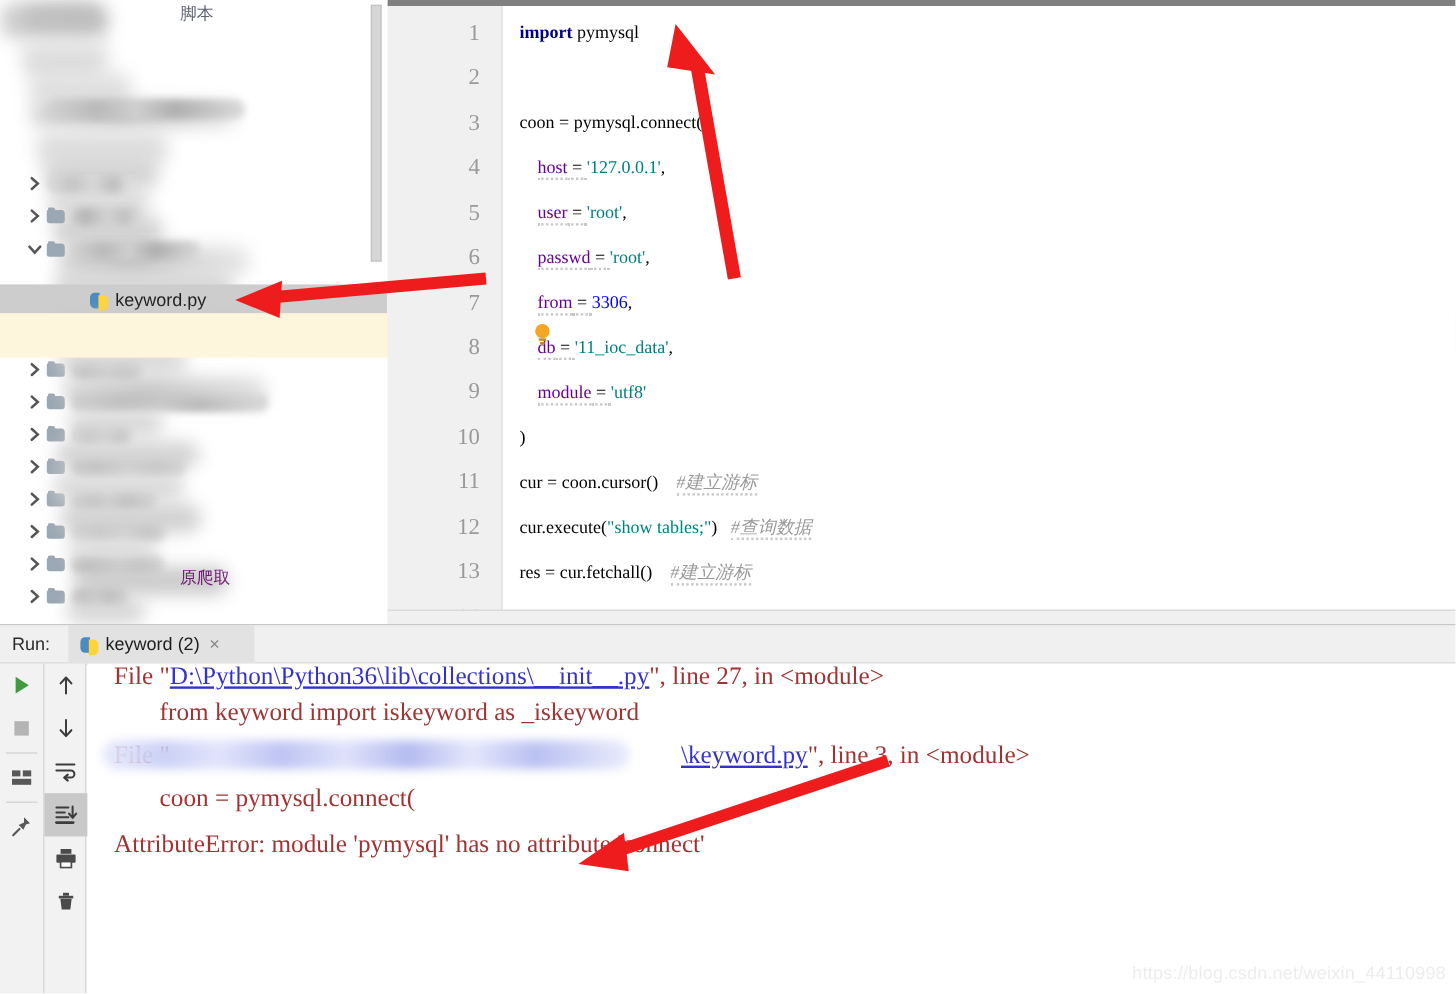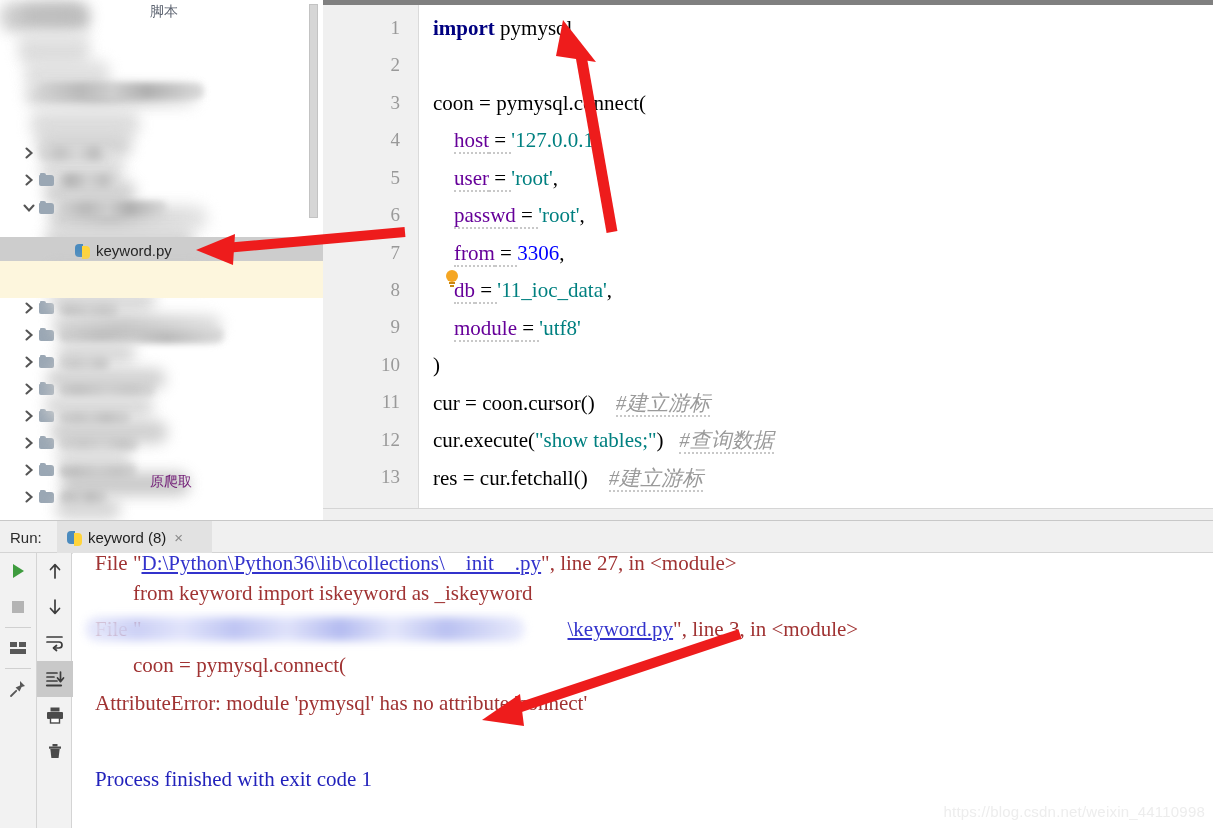--- a/index.html
+++ b/index.html
@@ -134,21 +134,21 @@
     right: 18px;
     font-family: "Liberation Serif", serif;
     font-size: 19px;
     color: #999999;
     line-height: 20px;
   }
   .codeline {
     position: absolute;
     left: 14px;
     font-family: "Liberation Serif", serif;
-    font-size: 21px;
+    font-size: 15px;
     line-height: 22px;
     white-space: pre;
     color: #000000;
   }
   .hl-row {
     position: absolute;
     left: 0; width: 1213px; height: 37px;
     background: #fdf6dd;
   }
   .hl-gutter {
@@ -489,21 +489,21 @@
     </div>
 
     <div id="editor-bottom-strip"></div>
   </div>
 
   <div id="runpanel">
     <div id="run-tabbar">
       <div id="run-label">Run:</div>
       <div id="run-tab">
         <span class="py-ic"></span>
-        <span>keyword (8)</span>
+        <span>keyword (2)</span>
         <span class="closex">×</span>
       </div>
     </div>
 
     <div id="run-toolbar">
       <div id="tool-col-a">
         <div class="tbtn">
           <svg width="18" height="18" viewBox="0 0 18 18">
               <path d="M4 2 L15 9 L4 16 Z" fill="#3e9c3e"></path>
             </svg>
@@ -574,21 +574,20 @@
       <div class="cline" style="top:-2px;"><span class="err">File "</span><span class="link">D:\Python\Python36\lib\collections\__init__.py</span><span class="err">", line 27, in &lt;module&gt;</span></div>
 
       <div class="cline" style="top:28px; left:60px;"><span class="err">from keyword import iskeyword as _iskeyword</span></div>
 
       <div class="cline" style="top:64px;"><span class="err">File "</span><span style="display:inline-block;width:426px;"></span><span class="link">\keyword.py</span><span class="err">", line 3, in &lt;module&gt;</span></div>
 
       <div class="cline" style="top:100px; left:60px;"><span class="err">coon = pymysql.connect(</span></div>
 
       <div class="cline" style="top:138px;"><span class="err">AttributeError: module 'pymysql' has no attribute 'connect'</span></div>
 
-      <div class="cline" style="top:214px;"><span class="blue">Process finished with exit code 1</span></div>
     </div>
 
     <div id="path-blur" style="left:85px; top:97px;"></div>
   </div>
 
   <svg class="arrow" style="left:0;top:0;width:1213px;height:828px;" viewBox="0 0 1213 828">
 
     <g>
       <path d="M612 232 L580 50" stroke="#ee1c1c" stroke-width="11" stroke-linecap="butt" fill="none"></path>
       <path d="M563 20 L596 62 L556 56 Z" fill="#ee1c1c"></path>

